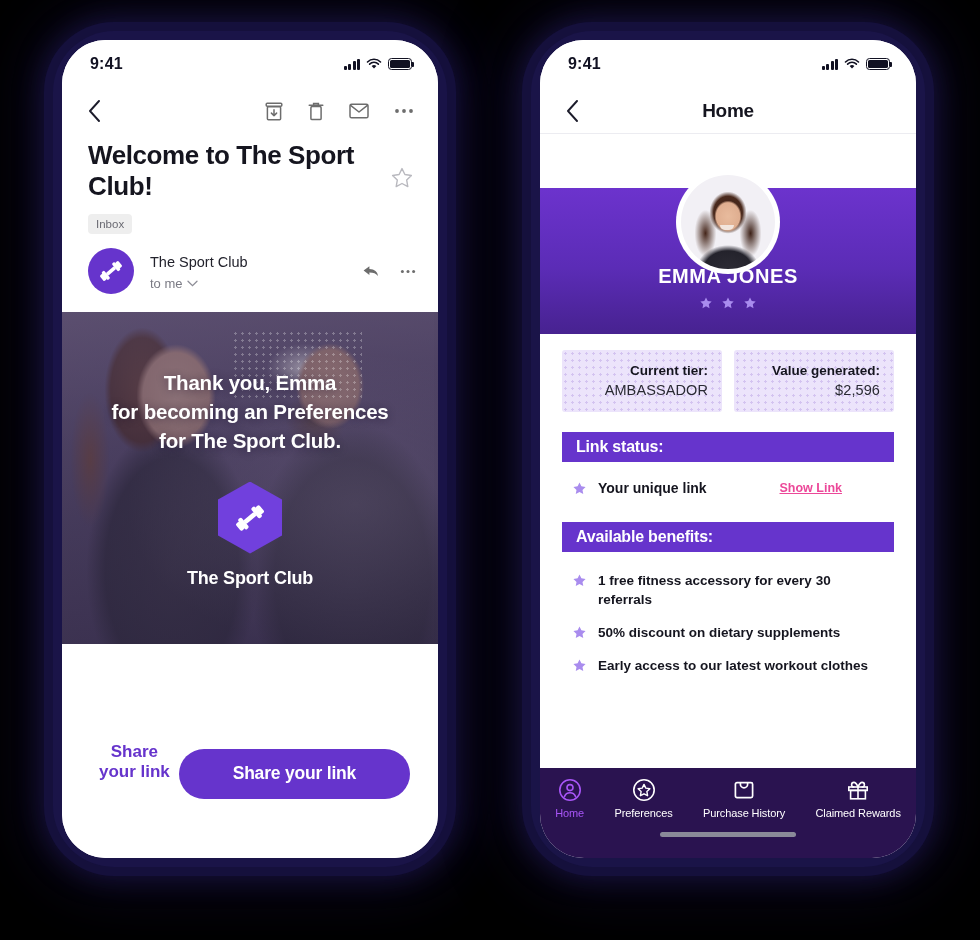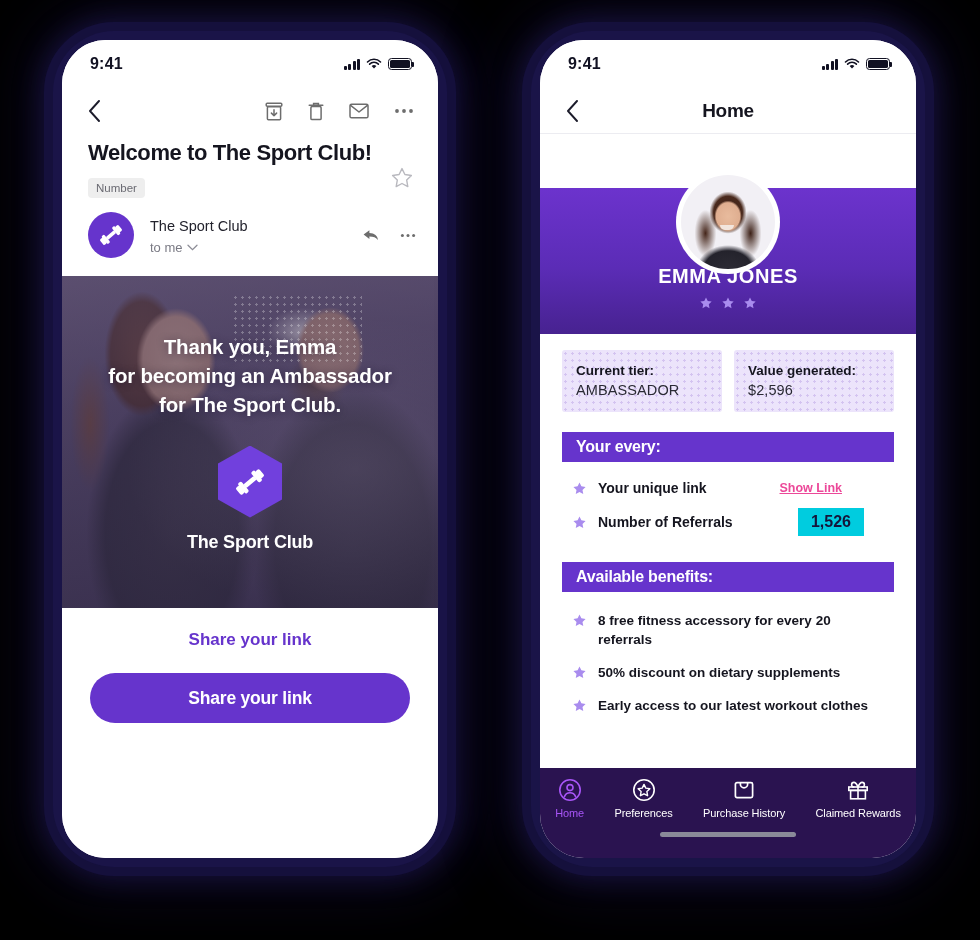--- a/index.html
+++ b/index.html
@@ -57,21 +57,21 @@
     display:flex; align-items:center;
     padding: 0 24px 0 26px; background:#fff;
   }
   .tb-spacer { flex:1; }
   .tb-icons { display:flex; align-items:center; gap:25px; }
   .icon-btn { display:flex; align-items:center; justify-content:center; color:#6d6d6d; }
   .back-chev { color:#1c1c2b; }
 
   .mail-head { padding: 6px 22px 0 26px; background:#fff; position:relative; }
   .mail-subject {
-    font-size: 22px; font-weight: 800; color:#15151f;
+    font-size: 26px; font-weight: 800; color:#15151f;
     letter-spacing:-.4px; line-height:1.2; padding-right: 26px;
   }
   .star-btn { position:absolute; right:24px; top:32px; color:#b9b9bf; }
   .inbox-chip {
     display:inline-block; margin-top:12px;
     background:#eeeeee; color:#6a6a72;
     font-size:11.5px; padding:4px 8px; border-radius:4px; font-weight:400;
   }
 
   .sender-row {
@@ -137,21 +137,21 @@
     width:64px; height:72px; margin: 26px 0 14px;
     background:#7140dd;
     clip-path: polygon(50% 0%, 100% 25%, 100% 75%, 50% 100%, 0% 75%, 0% 25%);
     display:flex; align-items:center; justify-content:center;
   }
   .hero-brand { color:#fff; font-weight:800; font-size:18px; letter-spacing:-.2px; }
 
   
   .cta {
     flex:1; background:#fff;
-    display:flex; flex-direction:column; align-items:center;
+    display:flex; flex-direction:row; align-items:center;
     padding: 22px 28px 0;
   }
   .cta-lead { color:#6634cc; font-weight:800; font-size:17px; text-align:center; }
   .cta-sub  { color:#5d5d68; font-size:16.5px; text-align:center; line-height:1.5; margin-top:3px; }
   .cta-btn {
     margin-top: 23px; width: 100%; height: 50px;
     background:#6634cc; color:#fff; border:none; border-radius:25px;
     font-family:inherit; font-size:17.5px; font-weight:800; letter-spacing:-.2px; cursor:pointer;
   }
 
@@ -193,21 +193,21 @@
     content:""; position:absolute; left:42%; top:53%;
     width:14px; height:5px; border-radius:0 0 8px 8px; background:#f4ebe6; opacity:.9;
   }
   .profile-name {
     position:absolute; left:0; right:0; bottom:46px; text-align:center; z-index:4;
     color:#fff; font-weight:800; font-size:20px; letter-spacing:.6px;
   }
   .profile-stars { position:absolute; left:0;right:0;bottom:24px; z-index:4; display:flex; justify-content:center; gap:8px; }
 
   .app-body { flex:1; background:#fff; padding: 16px 22px 0; overflow:hidden; }
-  .tier-row { display:flex; gap:12px; }
+  .tier-row { display:flex; gap:12px;text-align:right; }
   .tier-card {
     flex:1; background:#ece4fb; border-radius:3px; padding: 13px 14px 14px;
     background-image: radial-gradient(rgba(124,78,201,.22) 1px, transparent 1.1px);
     background-size: 7px 7px;
   }
   .tier-label { font-size:13.5px; font-weight:800; color:#15151f; }
   .tier-value { font-size:14.5px; color:#2a2a34; margin-top:4px; letter-spacing:.1px; }
 
   .section-bar {
     margin-top: 20px; background:#6634cc; color:#fff;
@@ -307,21 +307,21 @@
         </div>
       </div>
 
       <div class="mail-head">
         <div class="mail-subject">Welcome to The Sport Club!</div>
         <span class="star-btn">
           <svg width="24" height="24" viewBox="0 0 24 24">
               <path d="M12 2.6l2.9 5.9 6.5.95-4.7 4.6 1.1 6.5-5.8-3.05-5.8 3.05 1.1-6.5-4.7-4.6 6.5-.95z" stroke="currentColor" stroke-width="1.4" fill="none" stroke-linejoin="round"></path>
             </svg>
         </span>
-        <span class="inbox-chip">Number</span>
+        <span class="inbox-chip">Inbox</span>
       </div>
 
       <div class="sender-row">
         <div class="avatar-logo">
           <svg width="28" height="28" viewBox="0 0 28 28">
             <g transform="rotate(-40 14 14)" fill="#fff">
               <rect x="2" y="10.4" width="4" height="7.2" rx="1.4"></rect>
               <rect x="5.4" y="9" width="3.6" height="10" rx="1.4"></rect>
               <rect x="8.6" y="12.2" width="10.8" height="3.6" rx="1"></rect>
               <rect x="19" y="9" width="3.6" height="10" rx="1.4"></rect>
@@ -357,21 +357,21 @@
       <div class="hero">
         <div class="hero-photo">
           <div class="runner-a"></div>
           <div class="runner-b"></div>
         </div>
         <div class="hero-haze"></div>
         <div class="hero-dots"></div>
         <div class="hero-inner">
           <div class="hero-text">
             <div>Thank you, Emma</div>
-            <div>for becoming an Ambassador</div>
+            <div>for becoming an Preferences</div>
             <div>for The Sport Club.</div>
           </div>
           <div class="hex">
             <svg width="34" height="34" viewBox="0 0 28 28">
               <g transform="rotate(-40 14 14)" fill="#fff">
                 <rect x="1.4" y="10.2" width="4.2" height="7.6" rx="1.5"></rect>
                 <rect x="5" y="8.6" width="3.8" height="10.8" rx="1.5"></rect>
                 <rect x="8.4" y="12" width="11.2" height="4" rx="1.1"></rect>
                 <rect x="19.2" y="8.6" width="3.8" height="10.8" rx="1.5"></rect>
                 <rect x="22.4" y="10.2" width="4.2" height="7.6" rx="1.5"></rect>
@@ -449,51 +449,42 @@
           <div class="tier-card">
             <div class="tier-label">Current tier:</div>
             <div class="tier-value">AMBASSADOR</div>
           </div>
           <div class="tier-card">
             <div class="tier-label">Value generated:</div>
             <div class="tier-value">$2,596</div>
           </div>
         </div>
 
-        <div class="section-bar">Your every:</div>
+        <div class="section-bar">Link status:</div>
         <div class="status-list">
           <div class="status-item">
             <span class="bullet">
               <svg width="15" height="15" viewBox="0 0 24 24">
                   <path d="M12 2.4l3 6.1 6.7 1-4.9 4.7 1.2 6.7-6-3.2-6 3.2 1.2-6.7L2.3 9.5l6.7-1z" fill="#a98cee"></path>
                 </svg>
             </span>
             <span class="status-text">Your unique link</span>
             <span class="show-link">Show Link</span>
-          </div>
-          <div class="status-item">
-            <span class="bullet">
-              <svg width="15" height="15" viewBox="0 0 24 24">
-                  <path d="M12 2.4l3 6.1 6.7 1-4.9 4.7 1.2 6.7-6-3.2-6 3.2 1.2-6.7L2.3 9.5l6.7-1z" fill="#a98cee"></path>
-                </svg>
-            </span>
-            <span class="status-text">Number of Referrals</span>
-            <span class="count-badge">1,526</span>
           </div>
         </div>
 
         <div class="section-bar">Available benefits:</div>
         <div class="benefit-list">
           <div class="benefit-item">
             <span class="bullet">
               <svg width="15" height="15" viewBox="0 0 24 24">
                   <path d="M12 2.4l3 6.1 6.7 1-4.9 4.7 1.2 6.7-6-3.2-6 3.2 1.2-6.7L2.3 9.5l6.7-1z" fill="#a98cee"></path>
                 </svg>
             </span>
-            <span class="benefit-text">8 free fitness accessory for every 20 referrals</span>
+            <span class="benefit-text">1 free fitness accessory for every 30 referrals</span>
           </div>
           <div class="benefit-item">
             <span class="bullet">
               <svg width="15" height="15" viewBox="0 0 24 24">
                   <path d="M12 2.4l3 6.1 6.7 1-4.9 4.7 1.2 6.7-6-3.2-6 3.2 1.2-6.7L2.3 9.5l6.7-1z" fill="#a98cee"></path>
                 </svg>
             </span>
             <span class="benefit-text">50% discount on dietary supplements</span>
           </div>
           <div class="benefit-item">

